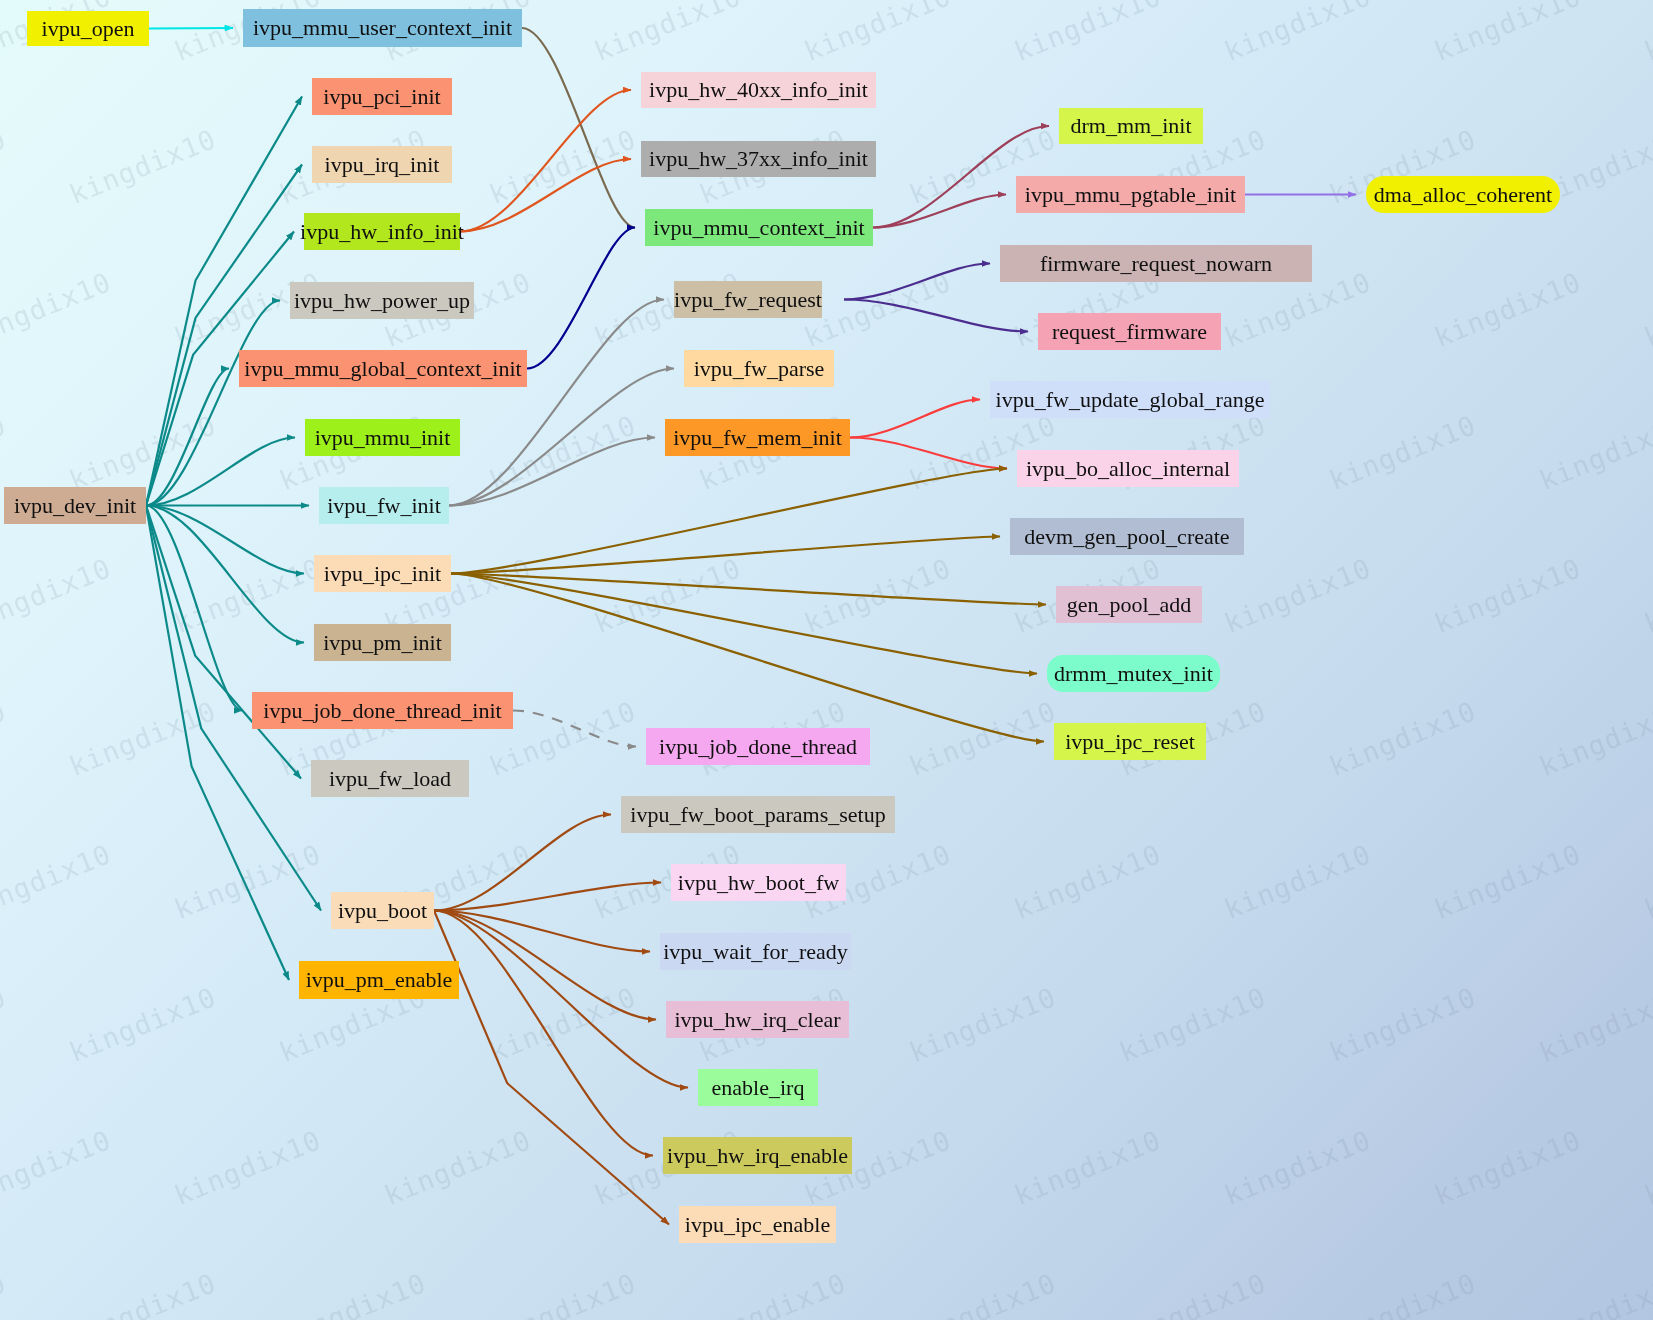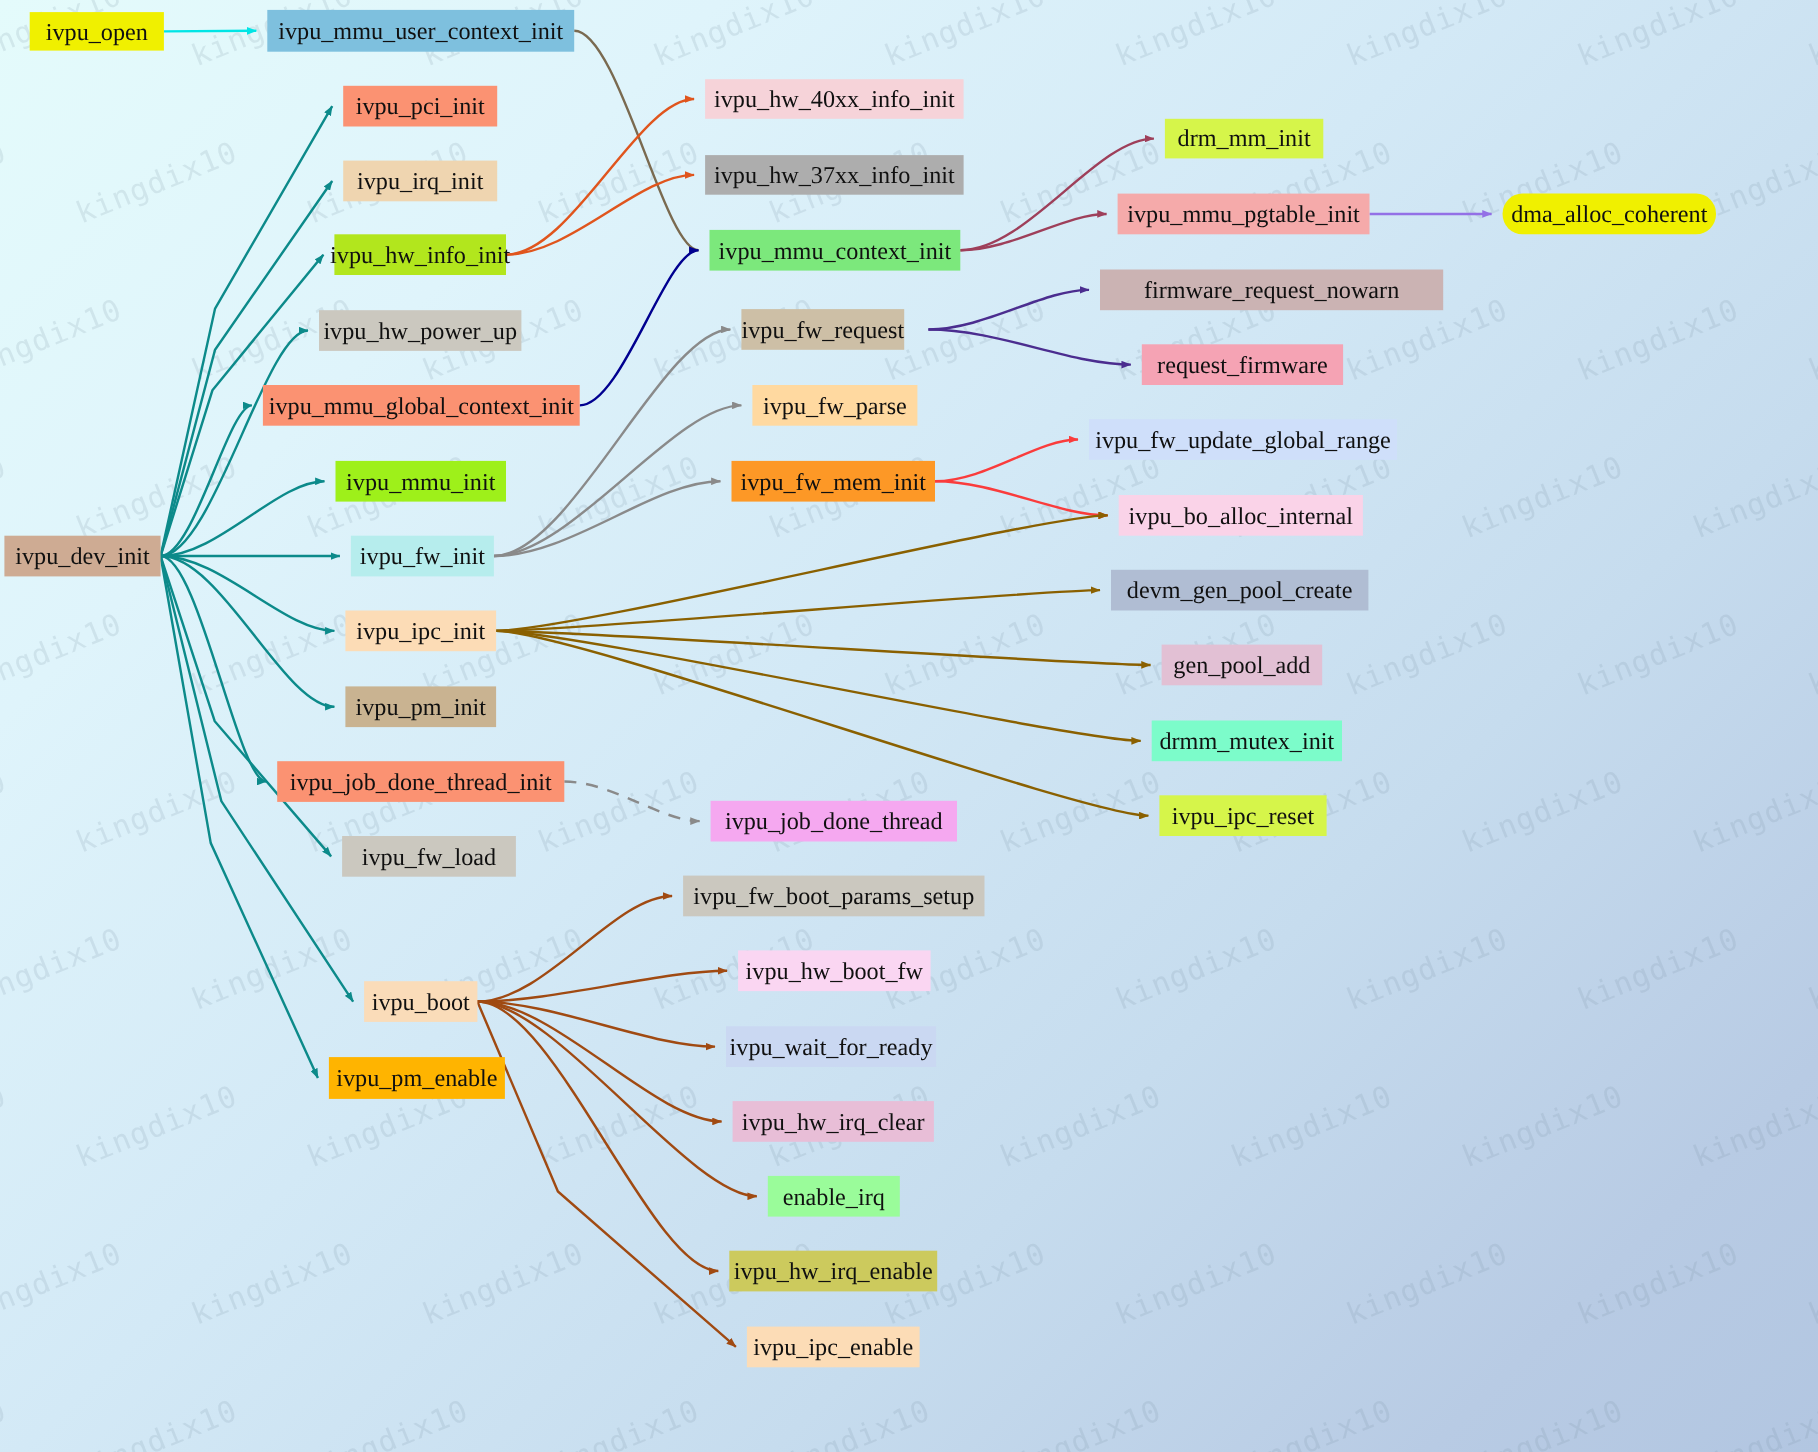--- a/index.html
+++ b/index.html
@@ -248,17 +248,17 @@
       <div class="node" style="left: 663px; top: 1137px; width: 189px; height: 37px; background: rgb(204, 202, 93); color: rgb(16, 16, 16);">ivpu_hw_irq_enable</div>
       <div class="node" style="left: 679px; top: 1206px; width: 157px; height: 37px; background: rgb(252, 220, 182); color: rgb(16, 16, 16);">ivpu_ipc_enable</div>
       <div class="node" style="left: 1059px; top: 108px; width: 144px; height: 36px; background: rgb(214, 245, 74); color: rgb(16, 16, 16);">drm_mm_init</div>
       <div class="node" style="left: 1016px; top: 176px; width: 229px; height: 37px; background: rgb(245, 170, 170); color: rgb(16, 16, 16);">ivpu_mmu_pgtable_init</div>
       <div class="node" style="left: 1000px; top: 245px; width: 312px; height: 37px; background: rgb(203, 179, 179); color: rgb(16, 16, 16);">firmware_request_nowarn</div>
       <div class="node" style="left: 1038px; top: 313px; width: 183px; height: 37px; background: rgb(245, 163, 180); color: rgb(16, 16, 16);">request_firmware</div>
       <div class="node" style="left: 990px; top: 381px; width: 280px; height: 37px; background: rgb(207, 223, 250); color: rgb(16, 16, 16);">ivpu_fw_update_global_range</div>
       <div class="node" style="left: 1017px; top: 450px; width: 222px; height: 37px; background: rgb(250, 211, 232); color: rgb(16, 16, 16);">ivpu_bo_alloc_internal</div>
       <div class="node" style="left: 1010px; top: 518px; width: 234px; height: 37px; background: rgb(176, 189, 211); color: rgb(16, 16, 16);">devm_gen_pool_create</div>
       <div class="node" style="left: 1056px; top: 586px; width: 146px; height: 37px; background: rgb(226, 192, 212); color: rgb(16, 16, 16);">gen_pool_add</div>
-      <div class="node" style="left: 1047px; top: 655px; width: 173px; height: 37px; background: rgb(124, 252, 202); color: rgb(16, 16, 16);">drmm_mutex_init</div>
+      <div class="node" style="left: 1047px; top: 655px; width: 173px; height: 37px; background: rgb(124, 252, 202); color: rgb(16, 16, 16); border-radius: 16px;">drmm_mutex_init</div>
       <div class="node" style="left: 1054px; top: 723px; width: 152px; height: 37px; background: rgb(214, 245, 74); color: rgb(16, 16, 16);">ivpu_ipc_reset</div>
       <div class="node" style="left: 1366px; top: 176px; width: 194px; height: 37px; background: rgb(240, 240, 0); color: rgb(16, 16, 16); border-radius: 18px;">dma_alloc_coherent</div>
     </div>
 </div>
 
 </body></html>

